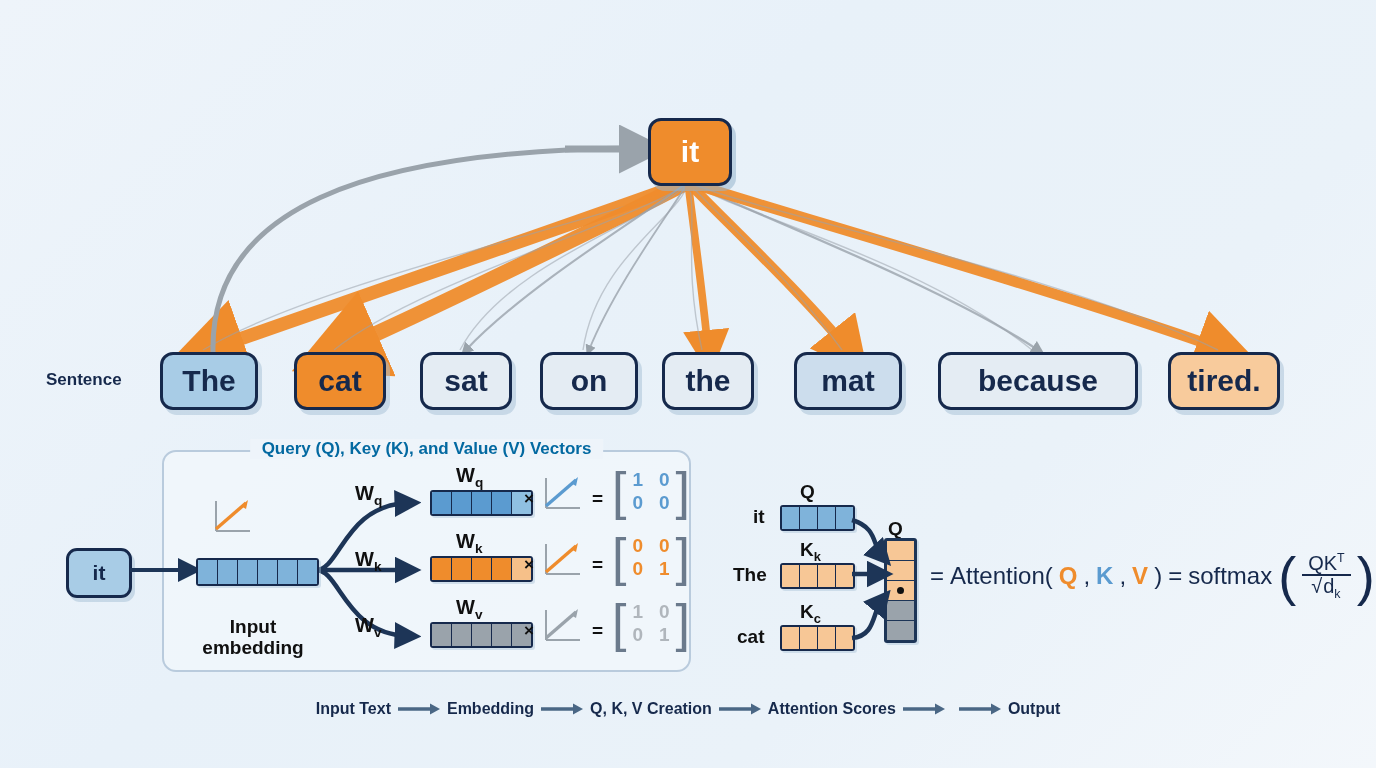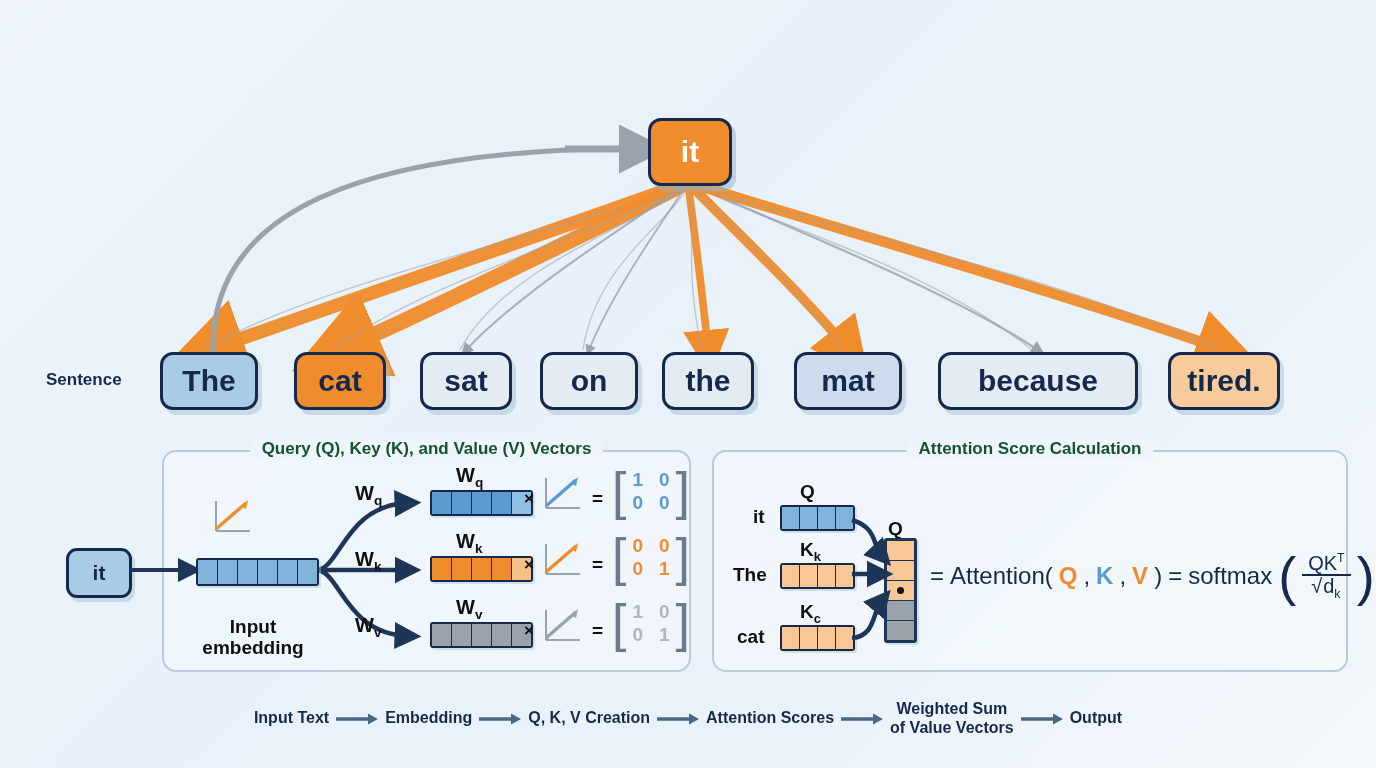--- a/index.html
+++ b/index.html
@@ -43,21 +43,21 @@
   }
 
   
   .panel{
     position:absolute;border:2px solid #b9cbdd;border-radius:14px;
     background:rgba(243,248,252,.62);
   }
   .panel-title{
     position:absolute;top:-13px;left:50%;transform:translateX(-50%);
     background:#eef4fa;padding:0 12px;white-space:nowrap;
-    font-size:17px;font-weight:bold;color:#14532d;
+    font-size:17px;font-weight:bold;color:#0369a1;
   }
   #panel-qkv{left:162px;top:450px;width:525px;height:218px;}
   #panel-att{left:712px;top:450px;width:632px;height:218px;}
 
   
   .vec{position:absolute;display:flex;border:2px solid #16294c;border-radius:3px;overflow:hidden;
        box-shadow:2px 2px 0 rgba(170,195,216,.45);}
   .vec i{display:block;border-right:1px solid #16294c;height:100%;}
   .vec i:last-child{border-right:none;}
 
@@ -266,23 +266,20 @@
         <div class="mgrid" style="color: rgb(176, 182, 188);">
           <span>1</span>
           <span>0</span>
           <span>0</span>
           <span>1</span>
         </div>
         <span class="brk">]</span>
       </div>
     </div>
 
-  <div class="panel" id="panel-att">
-    <div class="panel-title">Attention Score Calculation</div>
-  </div>
   <div id="att-dynamic">
       <div class="lbl" style="left: 753px; top: 506px; font-size: 19px; color: rgb(16, 16, 16);">it</div>
       <div class="lbl" style="left: 800px; top: 481px; font-size: 19px;">Q</div>
       <div class="vec" style="left: 780px; top: 505px; height: 22px;">
         <i style="width: 17px; background: rgb(127, 179, 218);"></i>
         <i style="width: 17px; background: rgb(127, 179, 218);"></i>
         <i style="width: 17px; background: rgb(127, 179, 218);"></i>
         <i style="width: 17px; background: rgb(127, 179, 218);"></i>
       </div>
       <div class="lbl" style="left: 733px; top: 564px; font-size: 19px; color: rgb(16, 16, 16);">The</div>
@@ -366,22 +363,20 @@
           <path d="M34,1.5 L44,7 L34,12.5 Z" fill="#4a6785"></path>
         </svg>
       </div>
       <div class="pstep">Attention Scores</div>
       <div class="parrow">
         <svg width="46" height="14">
           <path d="M2,7 L34,7" stroke="#4a6785" stroke-width="3.5"></path>
           <path d="M34,1.5 L44,7 L34,12.5 Z" fill="#4a6785"></path>
         </svg>
       </div>
-      <div class="pstep">Weighted Sum
-of Value Vectors</div>
       <div class="parrow">
         <svg width="46" height="14">
           <path d="M2,7 L34,7" stroke="#4a6785" stroke-width="3.5"></path>
           <path d="M34,1.5 L44,7 L34,12.5 Z" fill="#4a6785"></path>
         </svg>
       </div>
       <div class="pstep">Output</div>
     </div>
 
 </div>

